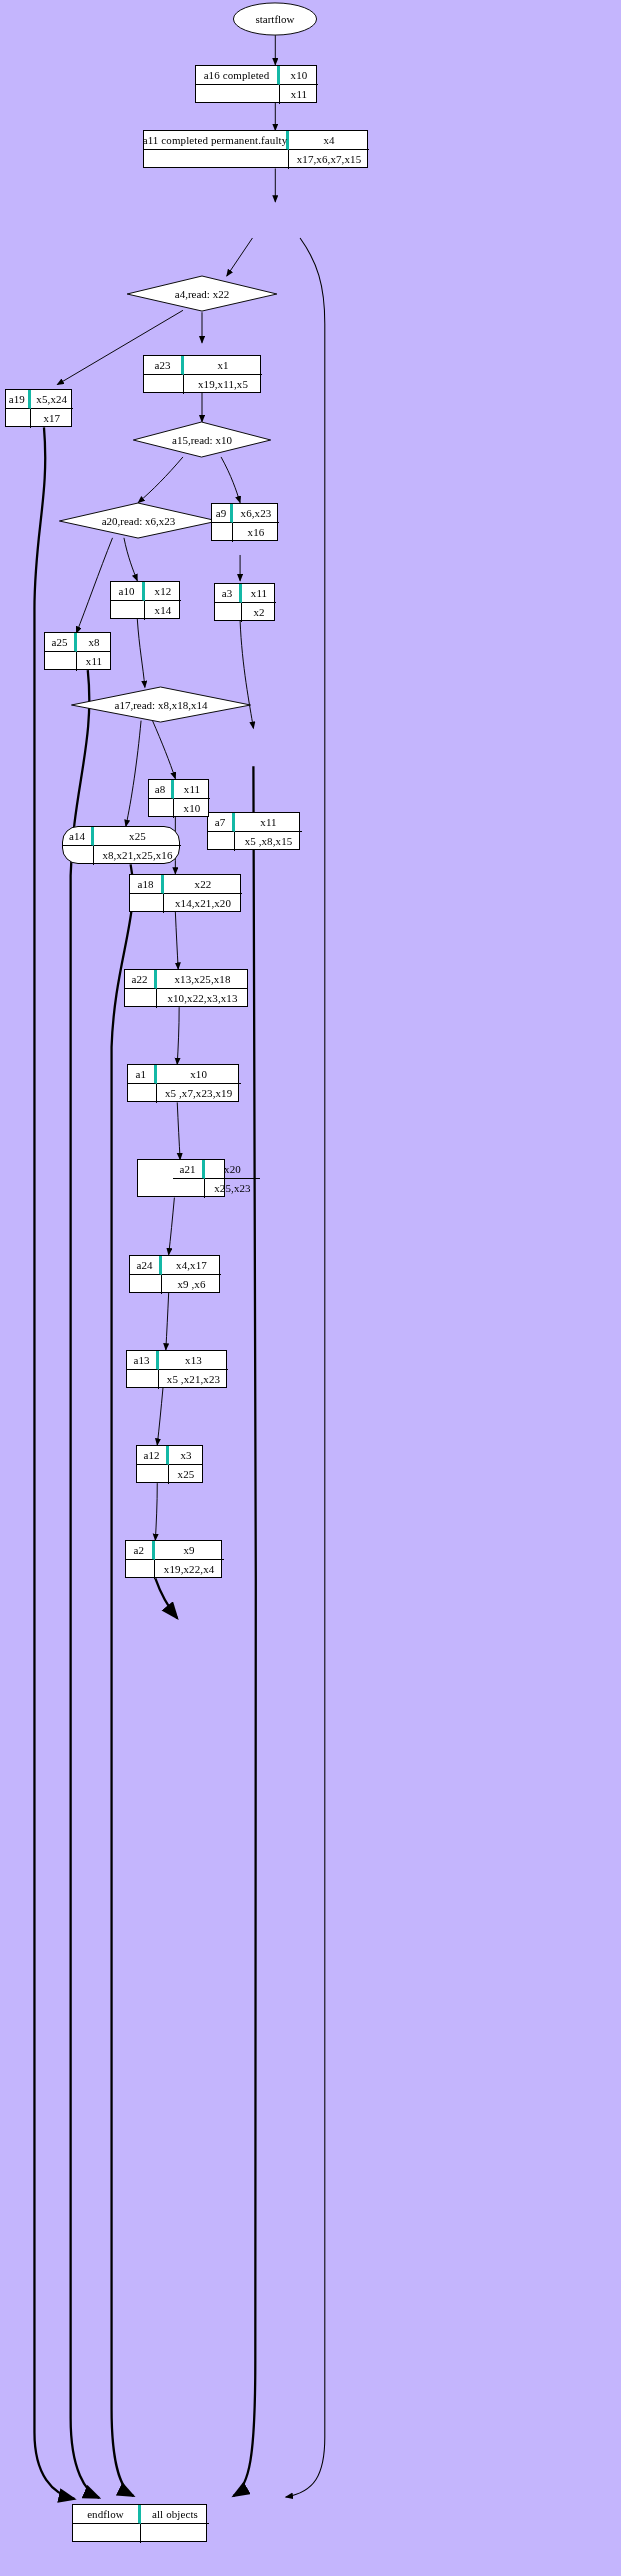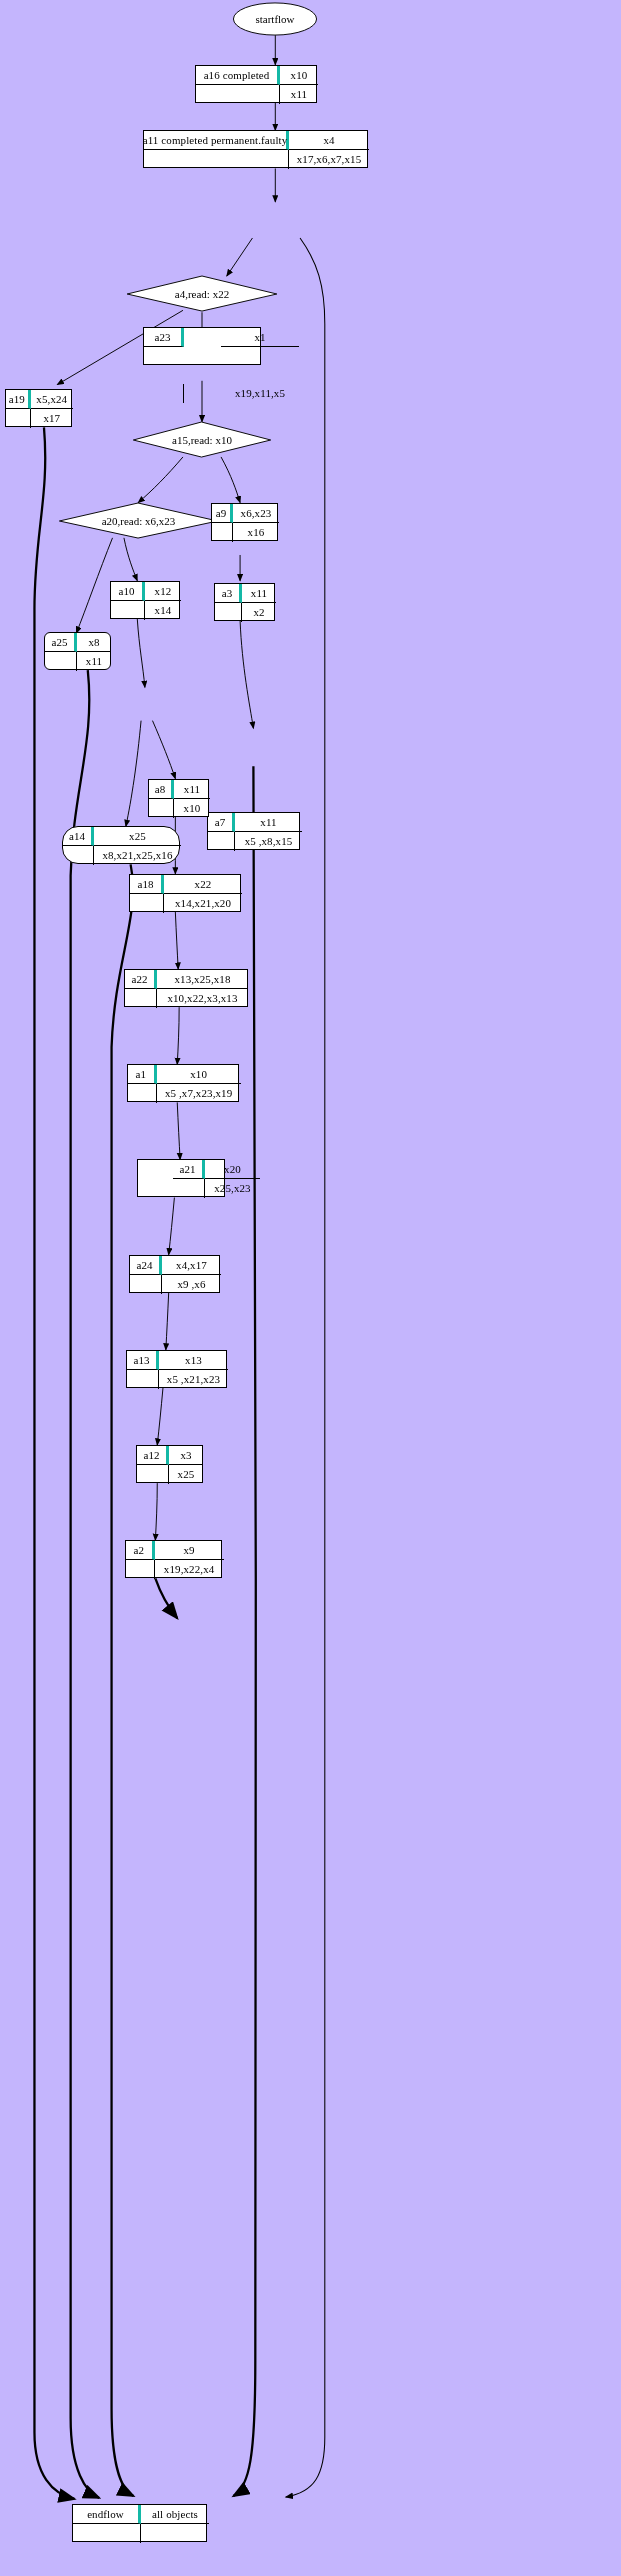--- a/index.html
+++ b/index.html
@@ -133,21 +133,21 @@
   </div>
 
 
   <div class="diamond" style="left:126px;top:276px;width:152px;height:36px;">
     <svg width="152" height="36" xmlns="http://www.w3.org/2000/svg" viewBox="0 0 160 38">
       <polygon points="80,0 159,19 80,37 1,19" fill="#fff" stroke="#000" stroke-width="1"></polygon>
     </svg>
     <span class="dlabel">a4,read: x22</span>
   </div>
 
-  <div class="node rec" style="left:143px;top:327px;width:118px;height:38px;grid-template-columns:40px 78px;grid-template-rows:19px 19px;gap:37px;">
+  <div class="node rec" style="left:143px;top:355px;width:118px;height:38px;grid-template-columns:40px 78px;grid-template-rows:19px 19px;">
     <div class="cell r1c1">a23</div>
     <div class="cell r1c2">x1</div>
     <div class="cell r2c1"></div>
     <div class="cell r2c2">x19,x11,x5</div>
   </div>
 
   <div class="node rec" style="left:4.8px;top:389px;width:67px;height:38px;grid-template-columns:25px 42px;grid-template-rows:19px 19px;">
     <div class="cell r1c1">a19</div>
     <div class="cell r1c2">x5,x24</div>
     <div class="cell r2c1"></div>
@@ -182,27 +182,33 @@
     <div class="cell r2c2">x14</div>
   </div>
 
   <div class="node rec" style="left:214px;top:583px;width:61px;height:38px;grid-template-columns:27px 34px;grid-template-rows:19px 19px;">
     <div class="cell r1c1">a3</div>
     <div class="cell r1c2">x11</div>
     <div class="cell r2c1"></div>
     <div class="cell r2c2">x2</div>
   </div>
 
-  <div class="node rec" style="left:44px;top:632px;width:67px;height:38px;grid-template-columns:32px 34px;grid-template-rows:19px 19px;border-radius:6px;">
+  <div class="node rec" style="left:44px;top:632px;width:67px;height:38px;grid-template-columns:32px 34px;grid-template-rows:19px 19px;">
     <div class="cell r1c1">a25</div>
     <div class="cell r1c2">x8</div>
     <div class="cell r2c1"></div>
     <div class="cell r2c2">x11</div>
   </div>
 
+  <div class="diamond" style="left:70px;top:687px;width:182px;height:36px;">
+    <svg width="182" height="36" xmlns="http://www.w3.org/2000/svg" viewBox="0 0 191 38">
+      <polygon points="95,0 190,19 95,37 1,19" fill="#fff" stroke="#000" stroke-width="1"></polygon>
+    </svg>
+    <span class="dlabel">a17,read: x8,x18,x14</span>
+  </div>
 
   <div class="node rec" style="left:207px;top:764px;width:93px;height:38px;grid-template-columns:27px 67px;grid-template-rows:19px 19px;margin-top:48px;">
     <div class="cell r1c1">a7</div>
     <div class="cell r1c2">x11</div>
     <div class="cell r2c1"></div>
     <div class="cell r2c2">x5 ,x8,x15</div>
   </div>
 
   <div class="node rec" style="left:148px;top:779px;width:61px;height:38px;grid-template-columns:25px 36px;grid-template-rows:19px 19px;">
     <div class="cell r1c1">a8</div>

